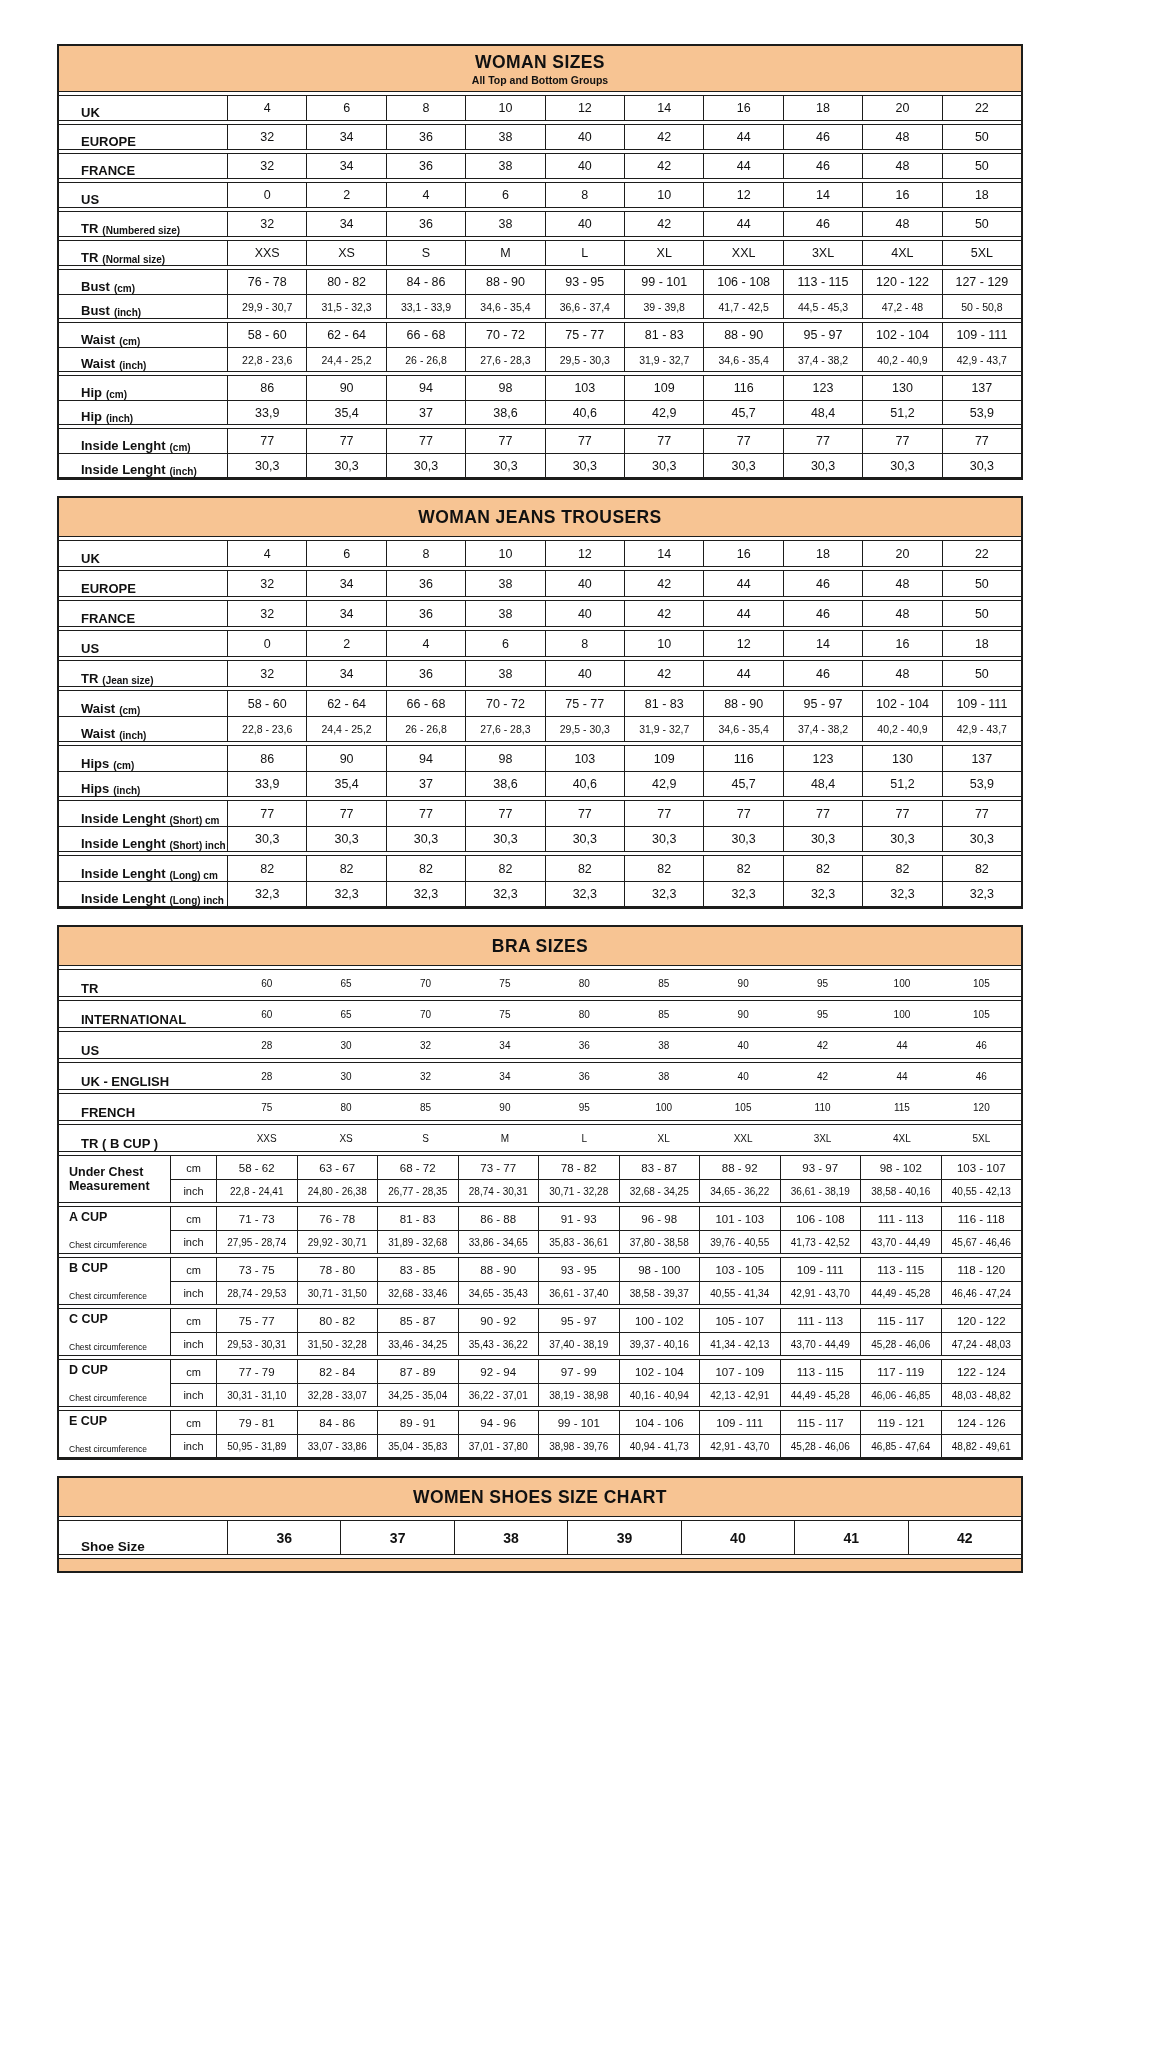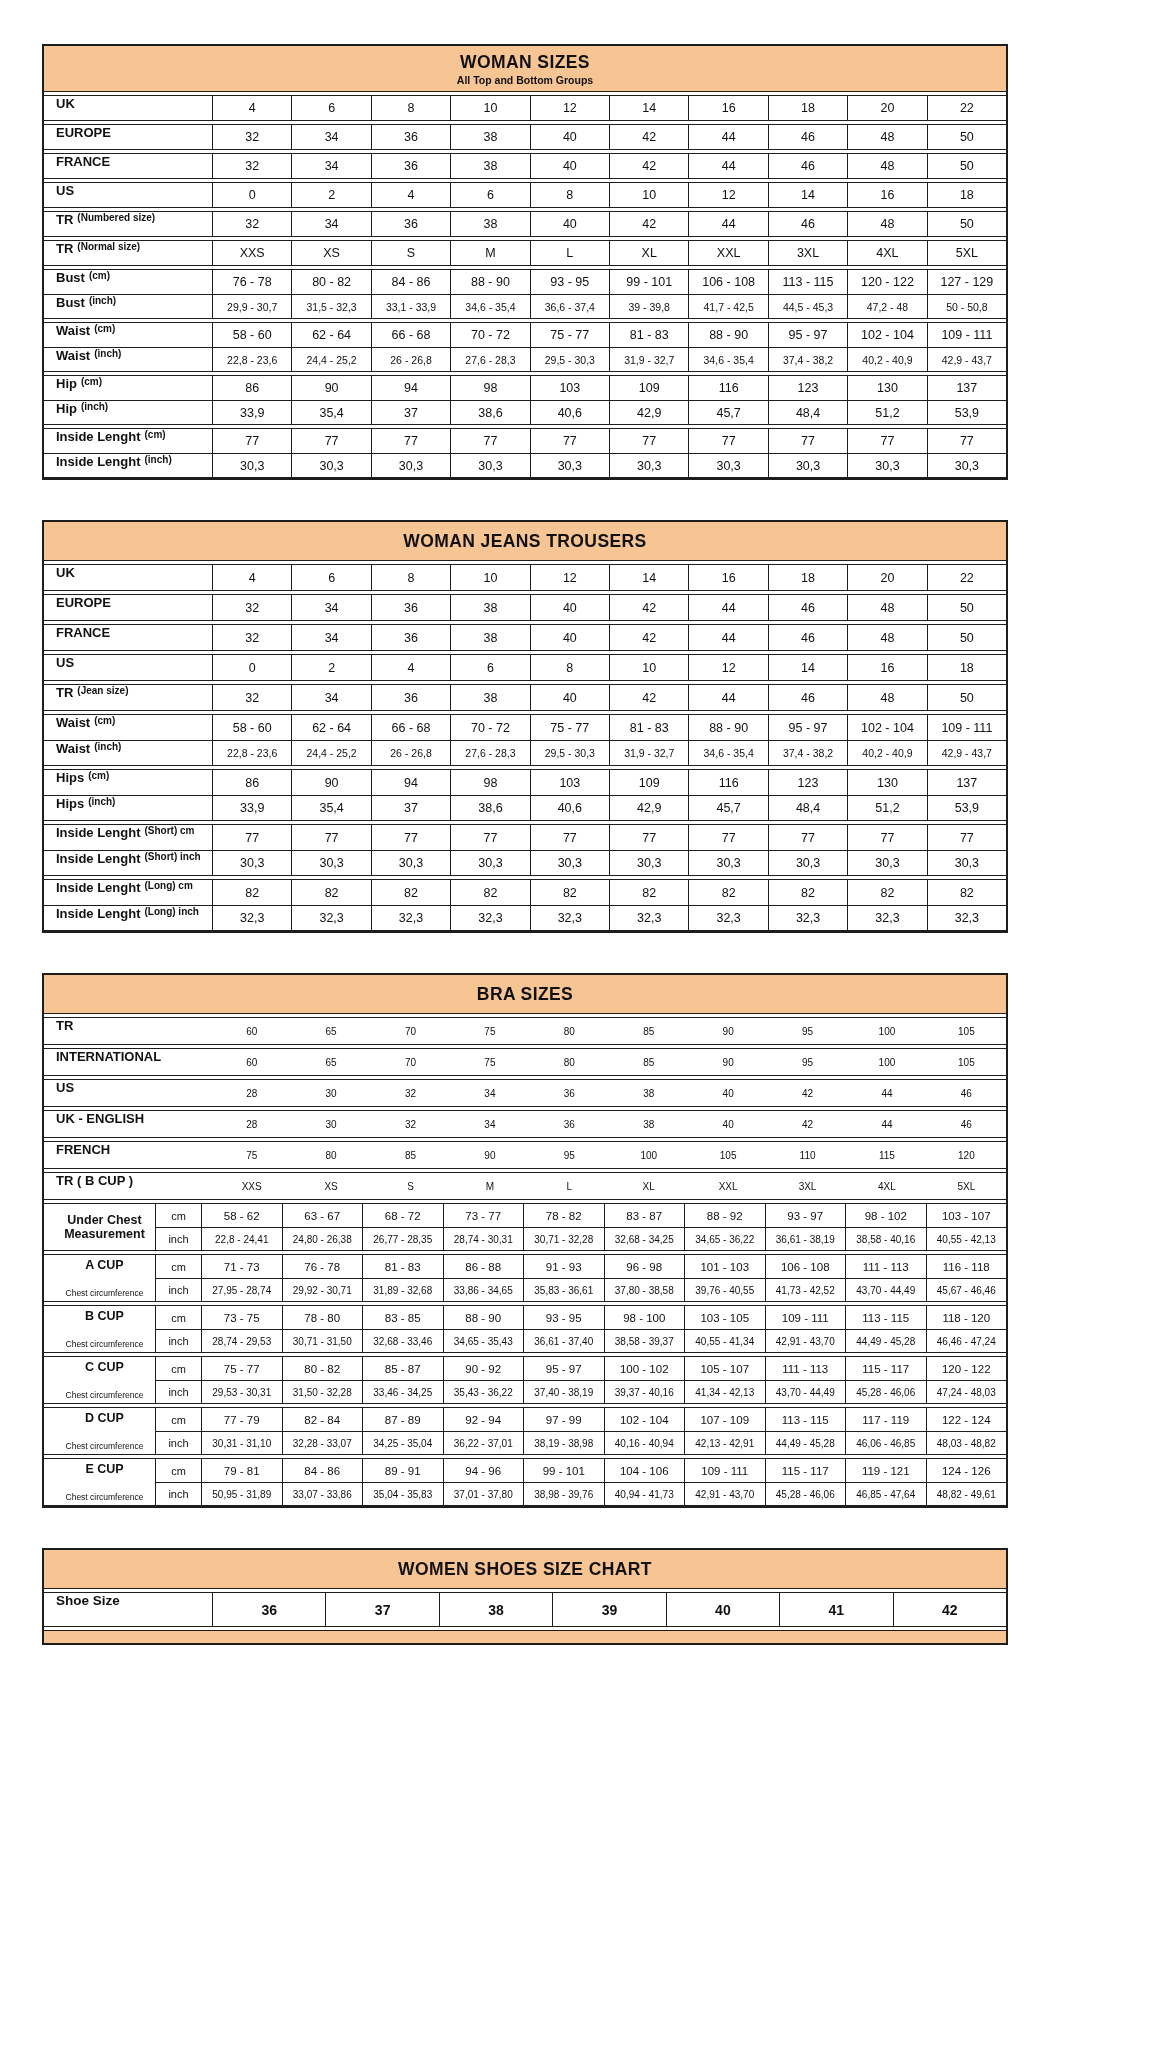--- a/index.html
+++ b/index.html
@@ -2,59 +2,59 @@
 <html><head>
 <meta charset="utf-8">
 <style>
   * { margin:0; padding:0; box-sizing:border-box; }
   html,body { background:#ffffff; }
   body {
     width:1164px; height:2048px; position:relative; overflow:hidden;
     font-family:"Liberation Sans", sans-serif; color:#111;
     --accent:#f7c493; --line:#1d1d1b;
   }
-  .content { position:absolute; left:42px; top:44px; width:966px;
-    display:flex; flex-direction:column; gap:40px; }
+  .content { position:absolute; left:57px; top:44px; width:966px;
+    display:flex; flex-direction:column; gap:16px; }
 
   .size-table { border:2px solid var(--line); background:#fff;
     display:flex; flex-direction:column; gap:3px; }
 
   .banner { background:var(--accent); border-bottom:1px solid var(--line);
     text-align:center; padding:9px 0 8px; }
   .banner-title { font-size:17.5px; font-weight:bold; letter-spacing:.4px; }
   .banner-subtitle { font-size:10.5px; font-weight:bold; margin-top:1px; }
   .tbl-woman_sizes .banner { padding:6px 0 5px; }
 
   .tblock { display:flex; flex-direction:column; gap:3px; }
   .group { border-top:1px solid var(--line); border-bottom:1px solid var(--line); }
 
   .vrow { display:flex; align-items:stretch; height:24px; }
   .vrow + .vrow { border-top:1px solid var(--line); }
 
-  .label-cell { width:168px; flex:0 0 168px; display:flex; align-items:flex-start;
-    padding-left:12px; gap:4px; overflow:hidden; }
+  .label-cell { width:168px; flex:0 0 168px; display:flex; align-items:flex-end;
+    padding-left:22px; gap:4px; overflow:hidden; }
   .lbl-main { font-weight:bold; font-size:13px; white-space:nowrap; }
   .lbl-suffix { font-weight:bold; font-size:10px; white-space:nowrap; }
 
   .cell { flex:1 1 0; display:flex; align-items:center; justify-content:center;
     font-size:12.5px; border-left:1px solid var(--line); white-space:nowrap; }
   .small-row .cell { font-size:10.5px; }
   .no-vlines .cell { border-left:none; }
 
   
   .tbl-woman_jeans .vrow { height:25px; }
   .tbl-bra_sizes .block-0 .vrow { height:26px; }
   .tbl-bra_sizes .block-0 .cell { font-size:10px; }
   .tbl-shoes .block-0 .group:first-child .vrow { height:41px; }
   .tbl-shoes .block-0 .group:last-child .vrow { height:33px; }
   .tbl-shoes .lbl-main { font-size:13.5px; }
   .strong-row .cell { font-weight:bold; font-size:14px; }
 
   
-  .cup-group { display:flex;text-align:center; }
+  .cup-group { display:flex; }
   .cup-label-cell { width:112px; flex:0 0 112px; border-right:1px solid var(--line);
     display:flex; flex-direction:column; justify-content:center; padding-left:10px; }
   .cup-label { font-weight:bold; font-size:12.5px; line-height:1.15; }
   .cup-sublabel { font-size:8.5px; margin-top:16px; }
   .cup-rows { flex:1 1 0; display:flex; flex-direction:column; }
   .cup-rows .vrow { height:23px; }
   .unit-cell { width:46px; flex:0 0 46px; display:flex; align-items:center;
     justify-content:center; font-size:11px; font-weight:normal;
     border-right:1px solid var(--line); }
   .cup-rows .cell { font-size:11.5px; }

